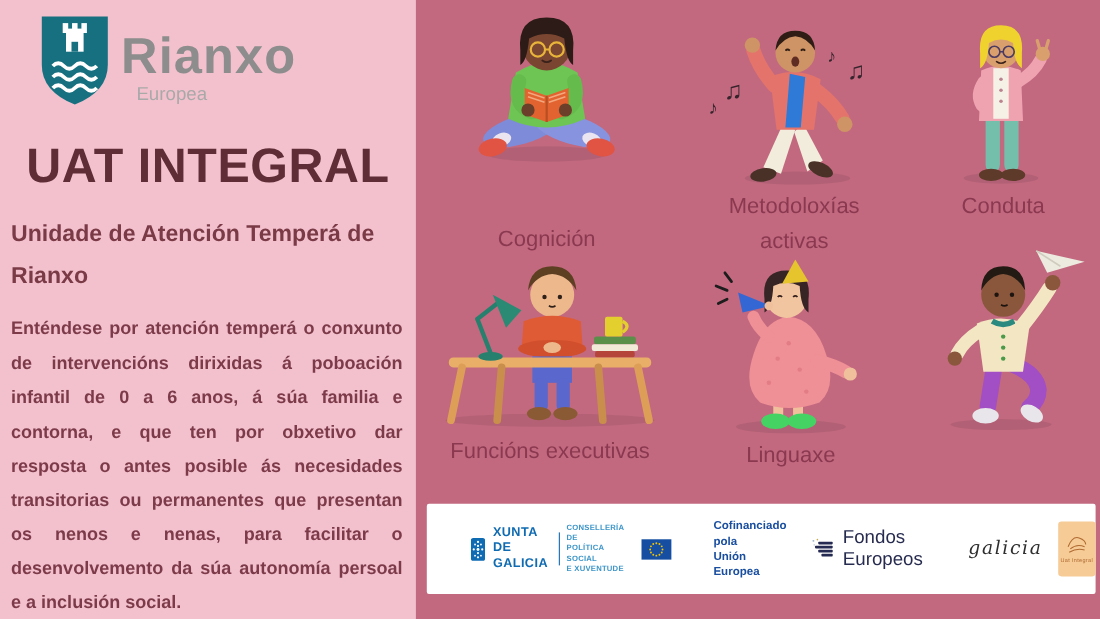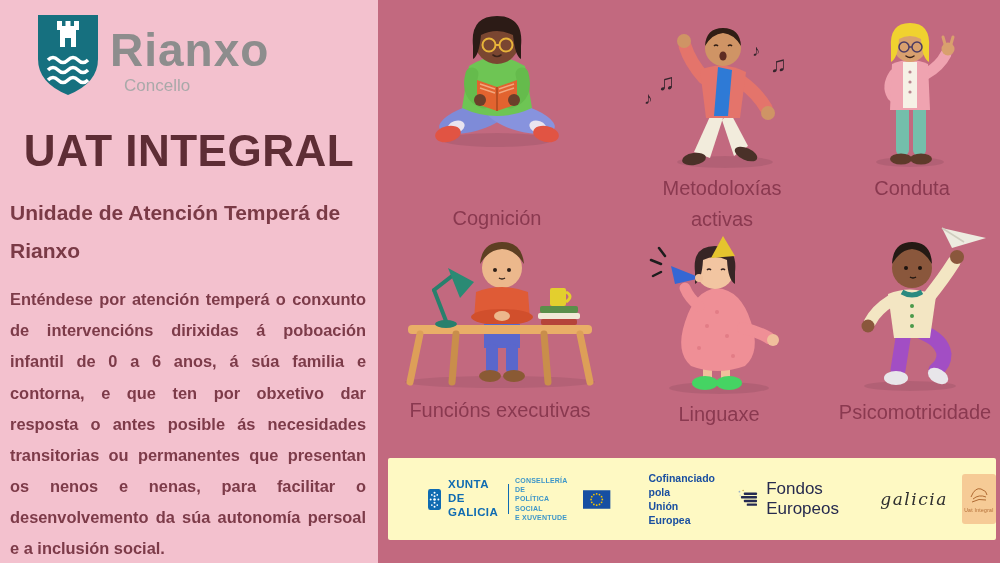--- a/index.html
+++ b/index.html
@@ -27,21 +27,21 @@
   .cat-cognicion{left:28px;top:12px;width:182px;gap:48px;}
   .cat-metodoloxias{left:244px;top:20px;width:200px;}
   .cat-metodoloxias .cat-label{width:160px;}
   .cat-conduta{left:450px;top:20px;width:168px;}
   .cat-funcions{left:8px;top:232px;width:228px;}
   .cat-linguaxe{left:250px;top:236px;width:182px;}
   .cat-psicomotricidade{left:446px;top:220px;width:182px;}
   .cat-psicomotricidade .cat-label{white-space:nowrap;}
 
   
-  .footer-bar{position:absolute;left:10px;top:458px;width:608px;height:82px;background:#fef9c3;
+  .footer-bar{position:absolute;left:10px;top:458px;width:608px;height:82px;background:#ffffff;
               border-radius:2px;display:flex;align-items:center;}
   .f-xunta{margin-left:40px;display:flex;align-items:center;}
   .xunta-name{margin-left:7px;font-size:11.5px;font-weight:700;color:#0f6bb2;line-height:1.2;letter-spacing:0.4px;}
   .f-divider{width:1px;height:30px;background:#0f6bb2;margin:0 6px;}
   .conselleria{font-size:7px;font-weight:700;color:#3d96c9;line-height:1.3;letter-spacing:0.2px;}
   .f-eu{margin-left:16px;display:flex;align-items:center;gap:31px;}
   .eu-text{margin-left:7px;font-size:10.5px;font-weight:700;color:#1a4fa0;line-height:1.35;}
   .f-fondos{margin-left:16px;display:flex;align-items:center;}
   .fondos-label{margin-left:8px;font-size:17px;font-weight:500;color:#272b4f;}
   .f-galicia{margin-left:16px;font-size:17px;color:#2f2f2f;letter-spacing:1.5px;font-family:"DejaVu Serif",serif;font-style:italic;}
@@ -61,21 +61,21 @@
       <rect x="21" y="8" width="5" height="9" fill="#fff"></rect>
       <rect x="29.5" y="8" width="5" height="9" fill="#fff"></rect>
       <rect x="38" y="8" width="5" height="9" fill="#fff"></rect>
       <rect x="29" y="25" width="6" height="9" fill="#16707f"></rect>
       <path d="M12 47 Q17 42 22 47 T32 47 T42 47 T52 47" stroke="#fff" stroke-width="3.5" fill="none"></path>
       <path d="M12 57 Q17 52 22 57 T32 57 T42 57 T52 57" stroke="#fff" stroke-width="3.5" fill="none"></path>
       <path d="M12 67 Q17 62 22 67 T32 67 T42 67 T52 67" stroke="#fff" stroke-width="3.5" fill="none"></path>
     </svg>
     <div class="brand-text">
       <div class="brand-name">Rianxo</div>
-      <div class="brand-sub">Concello</div>
+      <div class="brand-sub">Europea</div>
     </div>
   </div>
 
   <div class="title">UAT INTEGRAL</div>
   <div class="subtitle">Unidade de Atención Temperá de Rianxo</div>
   <div class="description">Enténdese por atención temperá o conxunto de intervencións dirixidas á poboación infantil de 0 a 6 anos, á súa familia e contorna, e que ten por obxetivo dar resposta o antes posible ás necesidades transitorias ou permanentes que presentan os nenos e nenas, para facilitar o desenvolvemento da súa autonomía persoal e a inclusión social.</div>
 </div>
 
 <div class="panel-right">
 
@@ -236,21 +236,20 @@
       <circle cx="82" cy="106" r="2" fill="#4a9a4a"></circle>
       <path d="M72 72 Q82 78 92 72" stroke="#2a8a80" stroke-width="5" fill="none"></path>
       <path d="M98 78 Q114 58 124 42" stroke="#f3e6c3" stroke-width="13" fill="none" stroke-linecap="round"></path>
       <circle cx="127" cy="37" r="7" fill="#8a573c"></circle>
       <circle cx="82" cy="48" r="20" fill="#8a573c"></circle>
       <path d="M62 44 Q63 22 82 22 Q101 22 102 44 Q94 30 82 29 Q70 30 62 44 Z" fill="#241a14"></path>
       <circle cx="76" cy="48" r="2" fill="#1d140f"></circle>
       <circle cx="90" cy="48" r="2" fill="#1d140f"></circle>
       <path d="M80 57 Q83 59 86 57" stroke="#1d140f" stroke-width="1.5" fill="none"></path>
     </svg>
-    <div class="cat-label">Psicomotricidade</div>
   </div>
 
   <div class="footer-bar">
 
     <div class="f-xunta">
       <svg width="17" height="27" viewBox="0 0 17 27">
         <rect x="0" y="0" width="17" height="27" rx="3" fill="#0f6bb2"></rect>
         <circle cx="8.5" cy="4.6" r="1.3" fill="#fff"></circle>
         <circle cx="5" cy="7.6" r="1.1" fill="#fff"></circle>
           <circle cx="12" cy="7.6" r="1.1" fill="#fff"></circle>

